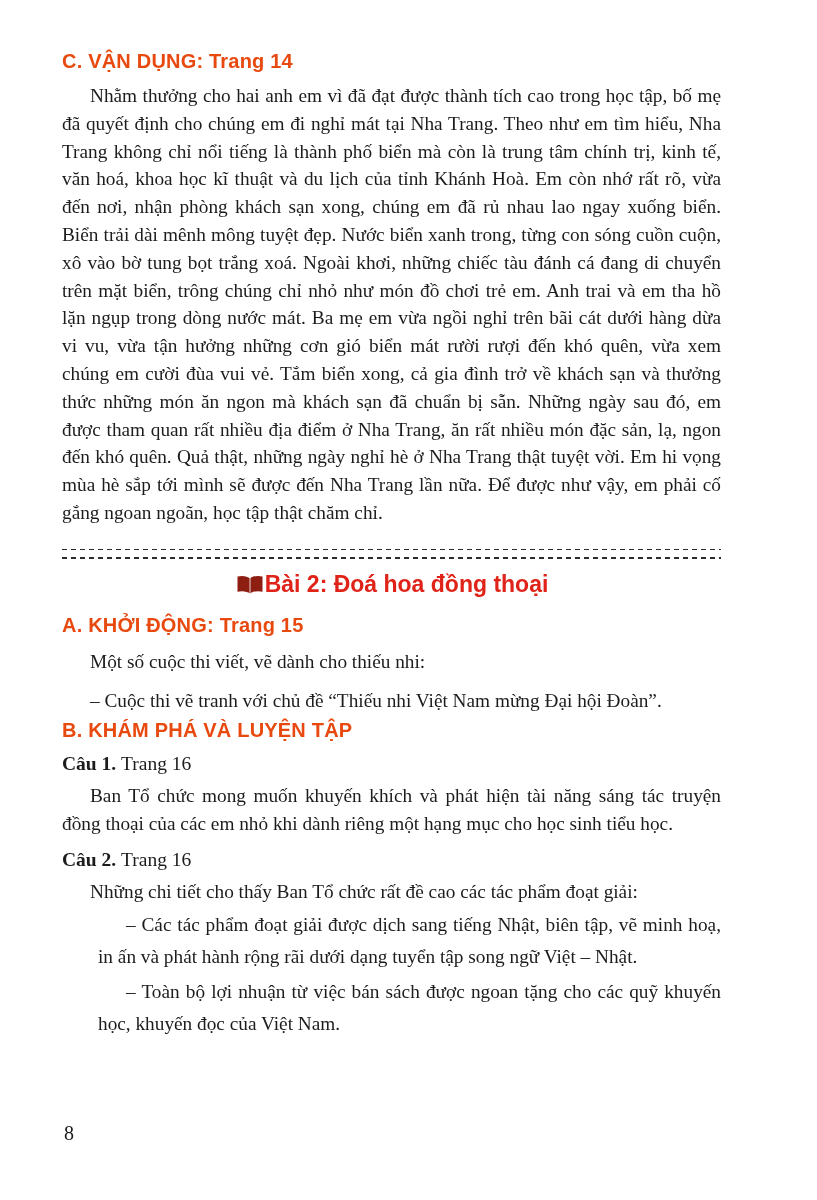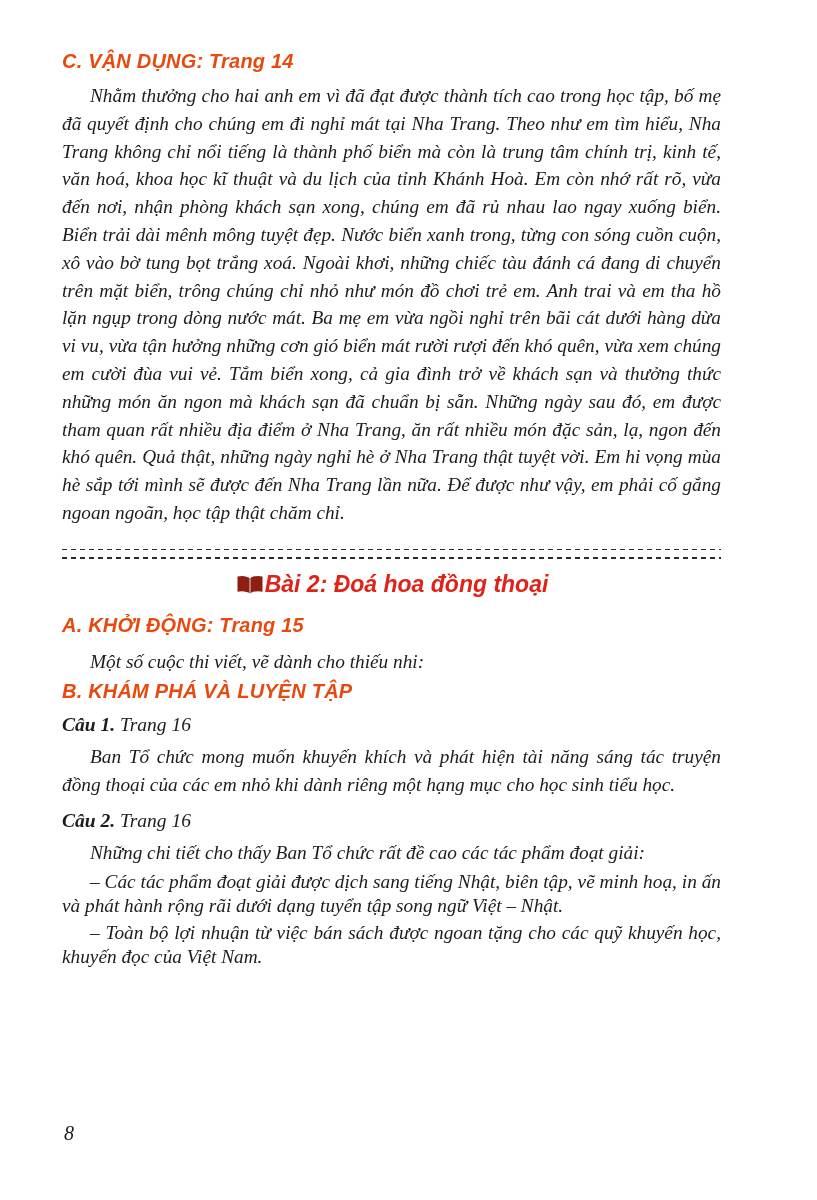--- a/index.html
+++ b/index.html
@@ -14,21 +14,20 @@
     background:#ffffff;
     color:var(--text);
     font-family:"Liberation Serif", serif;
     overflow:hidden;
   }
   .page{
     position:relative;
     width:741px;
     height:1200px;
     padding:50px 20px 0 62px;
-    font-style:italic;
   }
   
   .sec-heading{
     font-family:"Liberation Sans", sans-serif;
     font-size:20px;
     font-weight:bold;
     color:var(--heading);
     letter-spacing:.2px;
     margin-bottom:9px;
   }
@@ -42,24 +41,25 @@
     color:var(--text);
   }
   .line{
     font-size:19.3px;
     line-height:28px;
     text-indent:28px;
     text-align:justify;
   }
   .item{
     font-size:19.3px;
-    line-height:24px;
+    line-height:32px;
     text-indent:28px;
     text-align:justify;
     margin-top:3px;
+    margin-left:36px;
   }
   
   .divider{margin:22px 0 12px;}
   .dash-line{
     height:1.7px;
     background-image:repeating-linear-gradient(90deg,#2b2b2b 0 5px,transparent 5px 9px);
   }
   .dash-line + .dash-line{margin-top:7px;}
   
   .lesson-title{
@@ -119,20 +119,21 @@
         <path d="M22 1.2 C18 0.1 14.2 1.0 12 2.6 L12 14.8 C14.2 13.2 18 12.4 22 13.4 Z" fill="#8e1d12"></path>
         <rect x="11.4" y="2.4" width="1.2" height="12.4" fill="#ffffff" opacity="0.55"></rect>
       </svg>
     </span>
     <span>Bài 2: Đoá hoa đồng thoại</span>
   </h1>
 
   <section class="section-a">
     <h2 class="sec-heading tight">A. KHỞI ĐỘNG: Trang 15</h2>
     <p class="line">Một số cuộc thi viết, vẽ dành cho thiếu nhi:</p>
+    <p class="line">– Cuộc thi vẽ tranh với chủ đề “Thiếu nhi Việt Nam mừng Đại hội Đoàn”.</p>
   </section>
 
   <section>
     <h2 class="sec-heading tight section-b-heading">B. KHÁM PHÁ VÀ LUYỆN TẬP</h2>
 
     <h3 class="q-heading">
       <span class="q-label">Câu 1.</span>
       <span class="q-ref">Trang 16</span>
     </h3>
     <p class="para">Ban Tổ chức mong muốn khuyến khích và phát hiện tài năng sáng tác truyện đồng thoại của các em nhỏ khi dành riêng một hạng mục cho học sinh tiểu học.</p>

